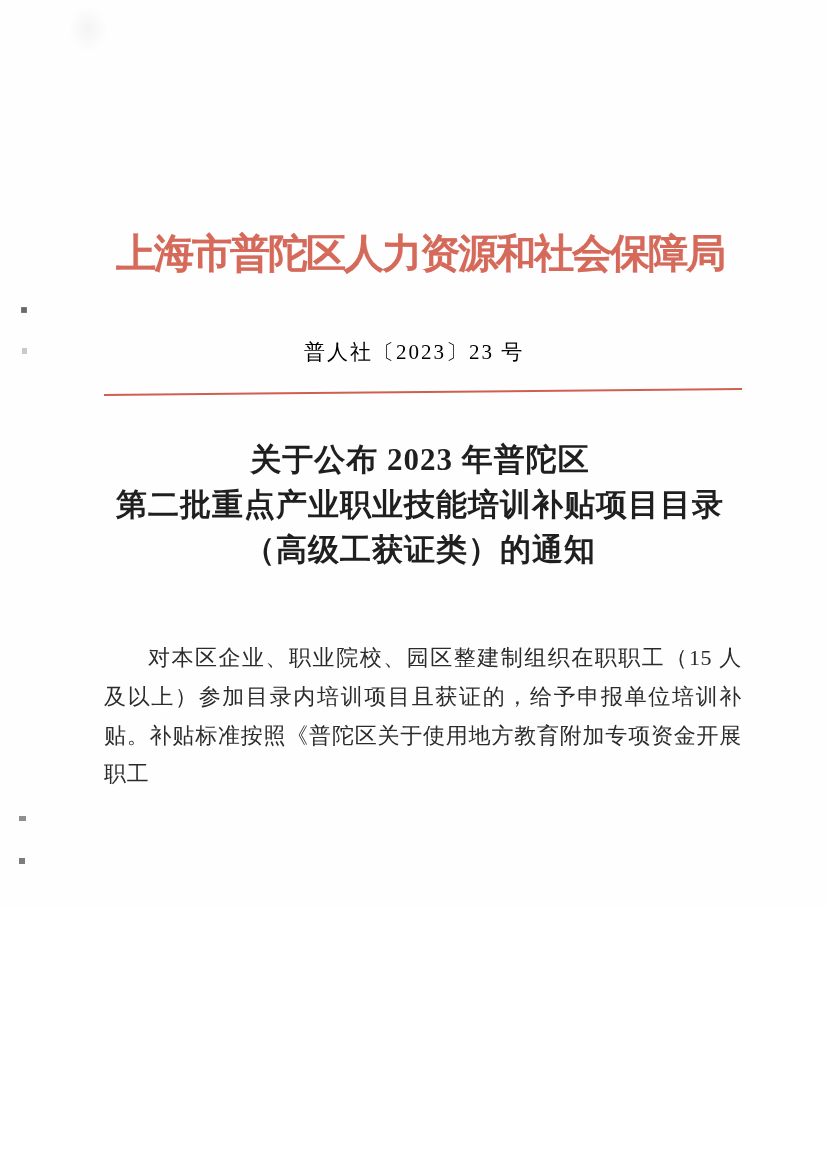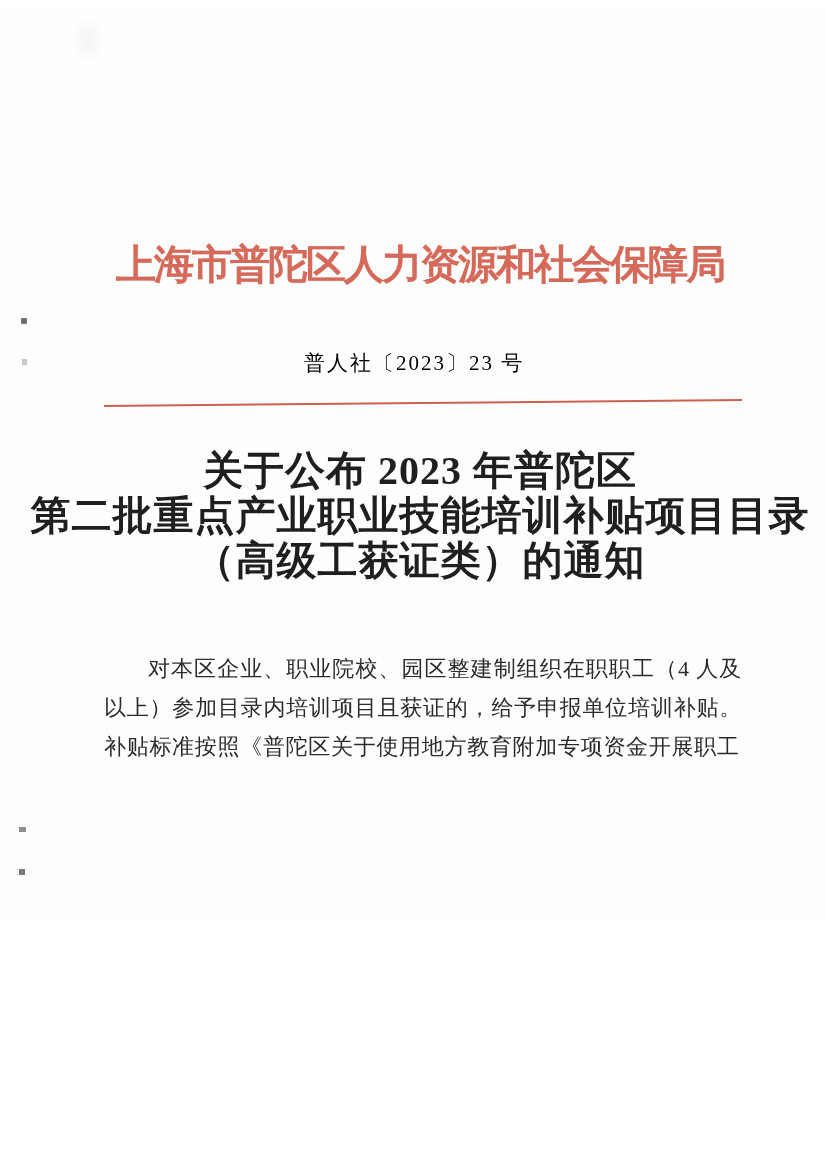--- a/index.html
+++ b/index.html
@@ -8,21 +8,20 @@
     background: #ffffff;
   }
   .page {
     position: relative;
     width: 826px;
     height: 906px;
     background: #fefefe;
     overflow: hidden;
     font-family: "Liberation Serif", "DejaVu Serif", serif;
     color: #2e2e2e;
-    margin-top: 11px;
   }
   
   .smudge {
     position: absolute;
     left: 68px;
     top: 6px;
     width: 40px;
     height: 46px;
     background: radial-gradient(closest-side, rgba(120,120,120,0.07), rgba(120,120,120,0));
   }
@@ -67,21 +66,21 @@
     background: #cf5f50;
     transform: rotate(-0.55deg);
     transform-origin: center;
   }
   .notice-title {
     position: absolute;
     left: 14px;
     right: 0;
     top: 437px;
     text-align: center;
-    font-size: 40px;
+    font-size: 31px;
     font-weight: bold;
     line-height: 45px;
     letter-spacing: 1px;
     color: #1f1f1f;
   }
   .body-block {
     position: absolute;
     left: 104px;
     top: 639px;
     width: 638px;
@@ -144,21 +143,21 @@
 
   <div class="red-rule"></div>
 
   <div class="notice-title">
     <div>关于公布 2023 年普陀区</div>
     <div>第二批重点产业职业技能培训补贴项目目录</div>
     <div>（高级工获证类）的通知</div>
   </div>
 
   <div class="body-block">
-    <p>对本区企业、职业院校、园区整建制组织在职职工（4 人及以上）参加目录内培训项目且获证的，给予申报单位培训补贴。补贴标准按照《普陀区关于使用地方教育附加专项资金开展职工</p>
+    <p>对本区企业、职业院校、园区整建制组织在职职工（15 人及以上）参加目录内培训项目且获证的，给予申报单位培训补贴。补贴标准按照《普陀区关于使用地方教育附加专项资金开展职工</p>
   </div>
 
   <div class="page-number">- 1 -</div>
 
   <div class="scan-edge"></div>
   <div class="scan-below"></div>
 
 </div>
 
 </body></html>

